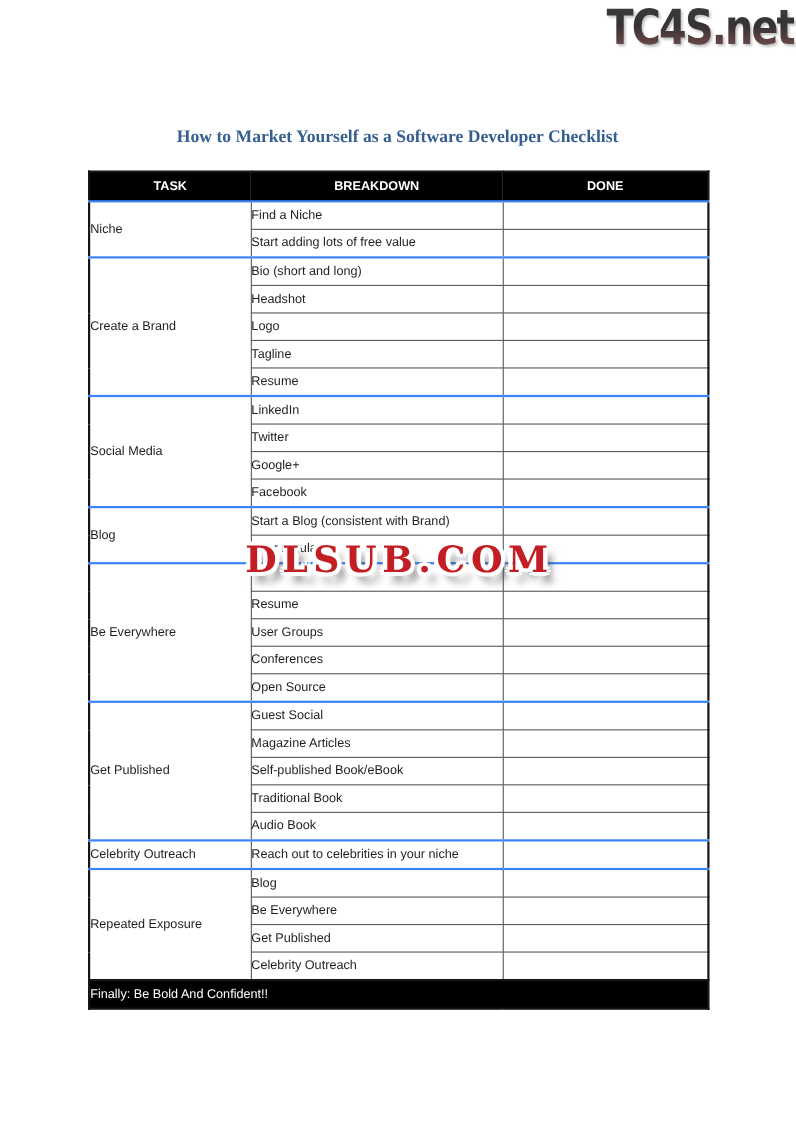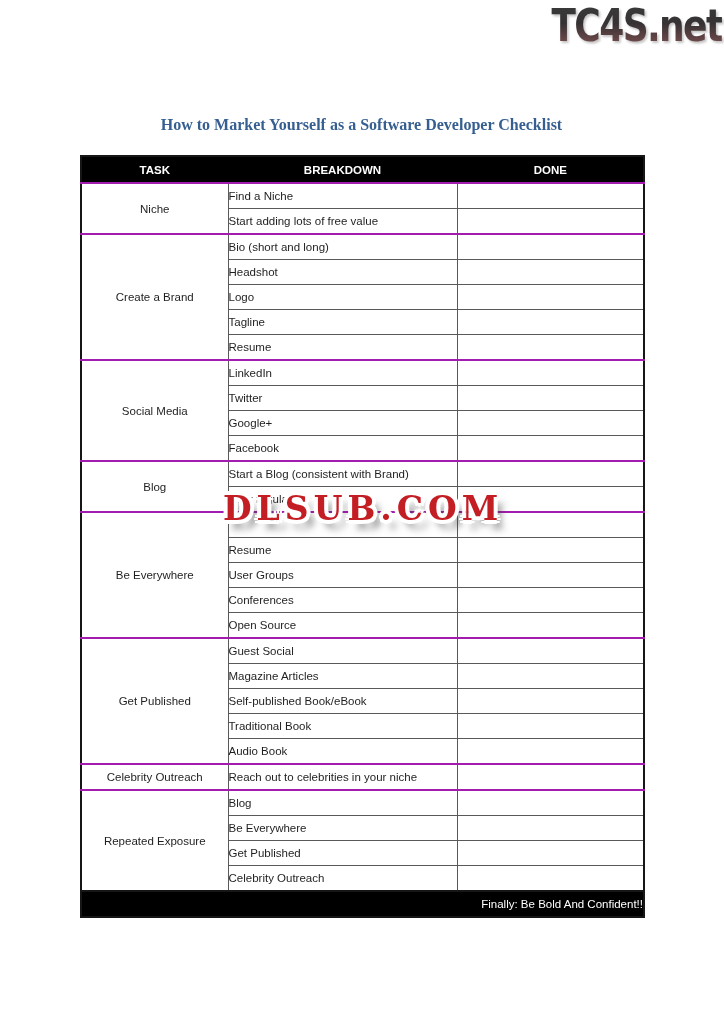--- a/index.html
+++ b/index.html
@@ -81,31 +81,31 @@
 
   table.checklist td {
     height: 24px;
     padding: 0;
     vertical-align: middle;
     border: 1px solid #595959;
     background: #ffffff;
   }
   td.task {
     background: #D9D9D9;
-    text-align: center;
+    text-align: left;
     border: 2px solid #161616;
   }
   td.item { padding-left: 8px; }
   td.done { }
-  tr.section-start td { border-top: 2px solid #a21caf; margin-left: 34px; }
+  tr.section-start td { border-top: 2px solid #3b82f6; margin-left: 34px; }
 
   table.checklist tfoot td {
     background: #000000;
     color: #ffffff;
-    text-align: right;
+    text-align: left;
     height: 24px;
     border: 2px solid #161616;
     font-size: 11.5px;
   }
 
   
   .wm-dlsub {
     position: absolute;
     left: 223px;
     top: 491px;

